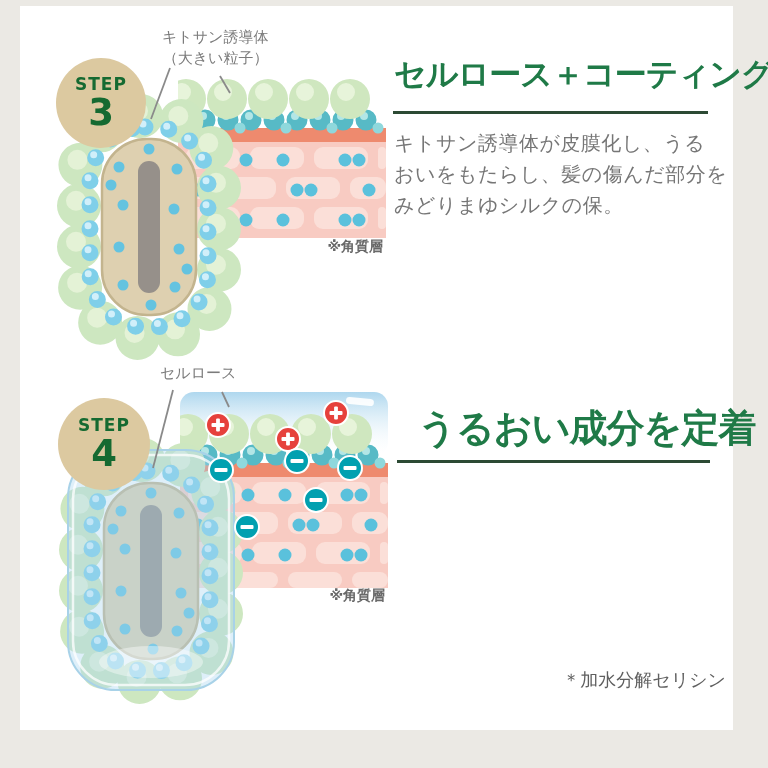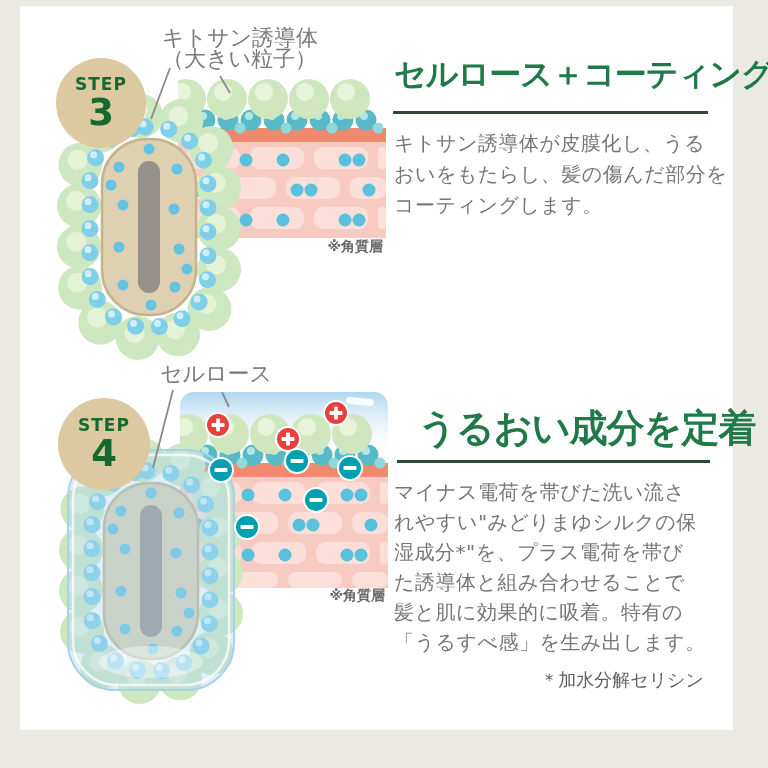--- a/index.html
+++ b/index.html
@@ -10,21 +10,21 @@
   }
   .card{position:absolute;left:20px;top:6px;width:713px;height:724px;background:#ffffff;}
   .diagram-svg{position:absolute;left:0;top:0;width:768px;height:768px;}
   .abs{position:absolute;z-index:3;}
   .step-badge{
     width:90px;height:90px;border-radius:50%;background:#dcc9a0;
     display:flex;flex-direction:column;align-items:center;justify-content:center;
   }
   .step-word{font-size:17px;font-weight:bold;color:#156a31;letter-spacing:1px;line-height:1;}
   .step-num{font-size:37px;font-weight:bold;color:#156a31;line-height:0.95;margin-top:2px;}
-  .diagram-label{font-size:22px;line-height:21px;color:#7b7b7b;white-space:pre-line;}
+  .diagram-label{font-size:15px;line-height:21px;color:#7b7b7b;white-space:pre-line;text-align:right;}
   .layer-note{font-size:14px;font-weight:600;color:#686868;width:92px;text-align:right;}
   .sec-title{
     font-family:"DejaVu Serif","Liberation Serif",serif;
     font-weight:600;color:#1f7a47;white-space:nowrap;
   }
   .title-1{font-size:32px;letter-spacing:-1px;}
   .title-2{font-size:38px;letter-spacing:-1px;margin-left:20px;}
   .title-rule{background:#2c4a34;height:3px;}
   .sec-body{font-size:20px;line-height:31px;color:#767676;white-space:pre-line;letter-spacing:0.5px;}
   .footnote{font-size:18px;font-weight:500;color:#5f5f5f;text-align:right;width:318px;}
@@ -203,30 +203,24 @@
     <div class="step-word">STEP</div>
     <div class="step-num">3</div>
   </div>
   <div class="abs diagram-label" style="left:162px;top:27px;">キトサン誘導体
 （大きい粒子）</div>
   <div class="abs layer-note" style="left:291px;top:238px;">※角質層</div>
   <div class="abs sec-title title-1" style="left:394px;top:53px;">セルロース＋コーティング</div>
   <div class="abs title-rule" style="left:393px;top:111px;width:315px;"></div>
   <div class="abs sec-body" style="left:394px;top:128px;width:336px;">キトサン誘導体が皮膜化し、うる
 おいをもたらし、髪の傷んだ部分を
-コーティングします。</div>
+みどりまゆシルクの保。</div>
 
   <div class="abs step-badge" style="left:58px;top:398px;width:92px;height:92px;">
     <div class="step-word">STEP</div>
     <div class="step-num">4</div>
   </div>
   <div class="abs diagram-label" style="left:160px;top:363px;">セルロース</div>
   <div class="abs layer-note" style="left:293px;top:587px;">※角質層</div>
   <div class="abs sec-title title-2" style="left:398px;top:403px;">うるおい成分を定着</div>
   <div class="abs title-rule" style="left:397px;top:460px;width:313px;"></div>
-  <div class="abs sec-body" style="left:394px;top:477px;width:336px;line-height:30px;">マイナス電荷を帯びた洗い流さ
-れやすい"みどりまゆシルクの保
-湿成分*"を、プラス電荷を帯び
-た誘導体と組み合わせることで
-髪と肌に効果的に吸着。特有の
-「うるすべ感」を生み出します。</div>
-  <div class="abs footnote" style="left:386px;top:668px;">＊加水分解セリシン</div>
+  <div class="abs footnote" style="left:408px;top:668px;">＊加水分解セリシン</div>
 </div>
 
 </body></html>

